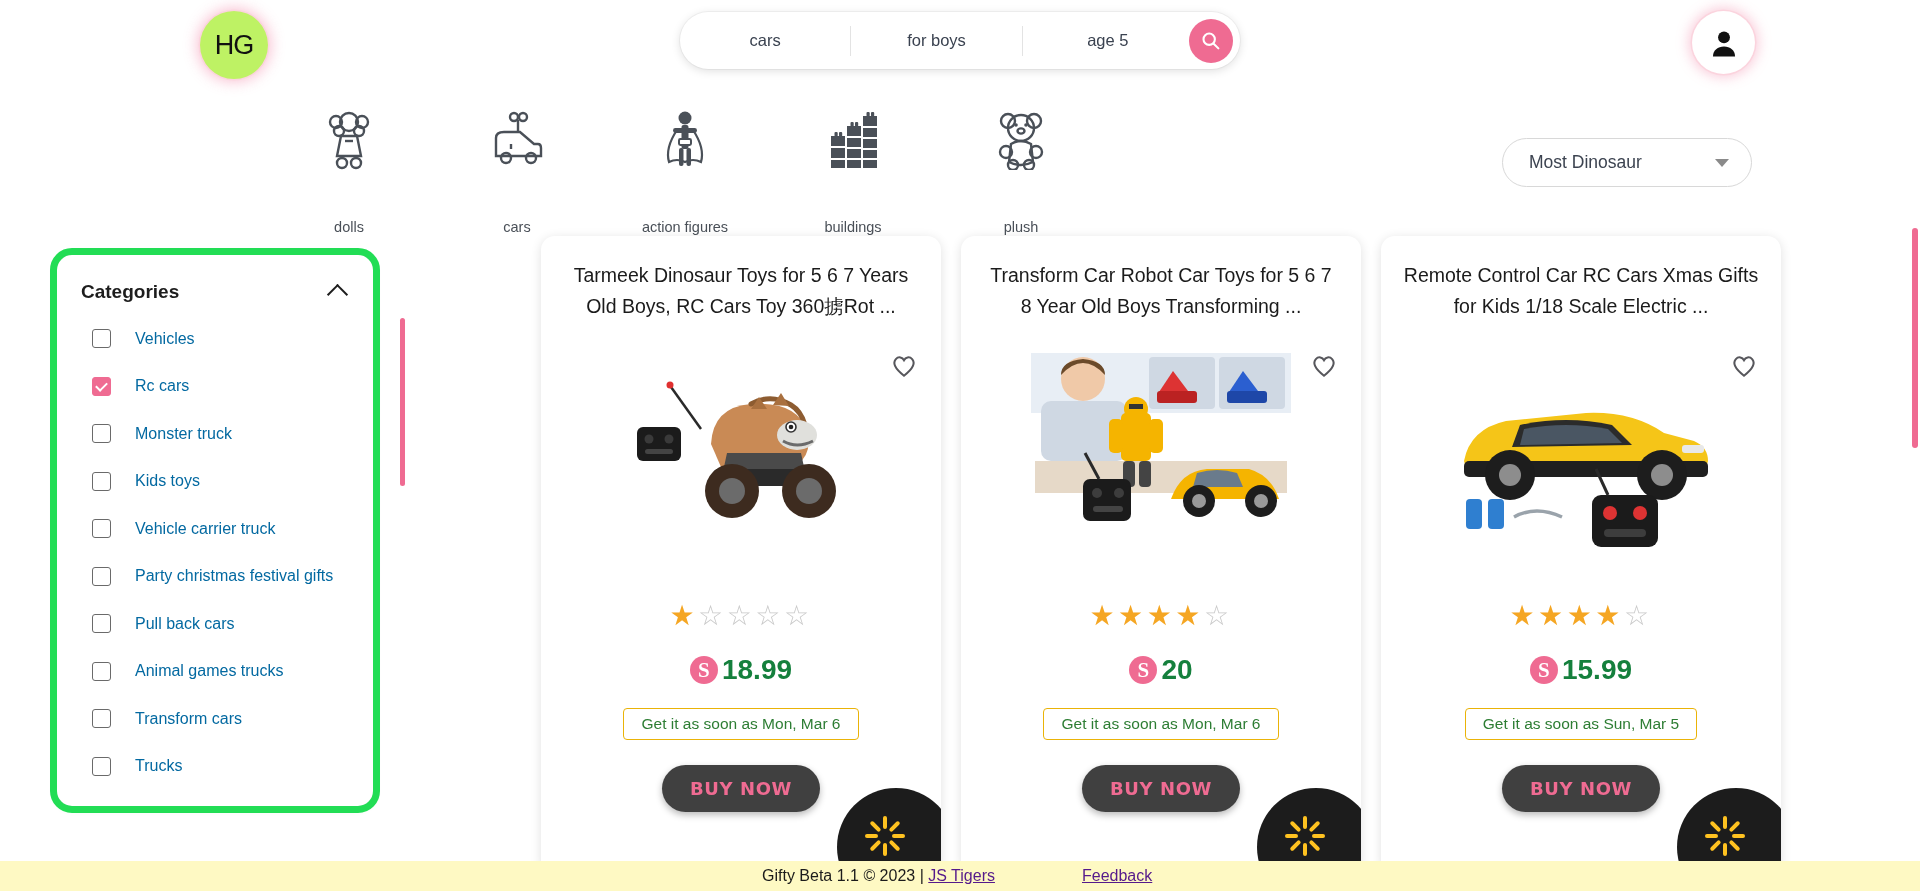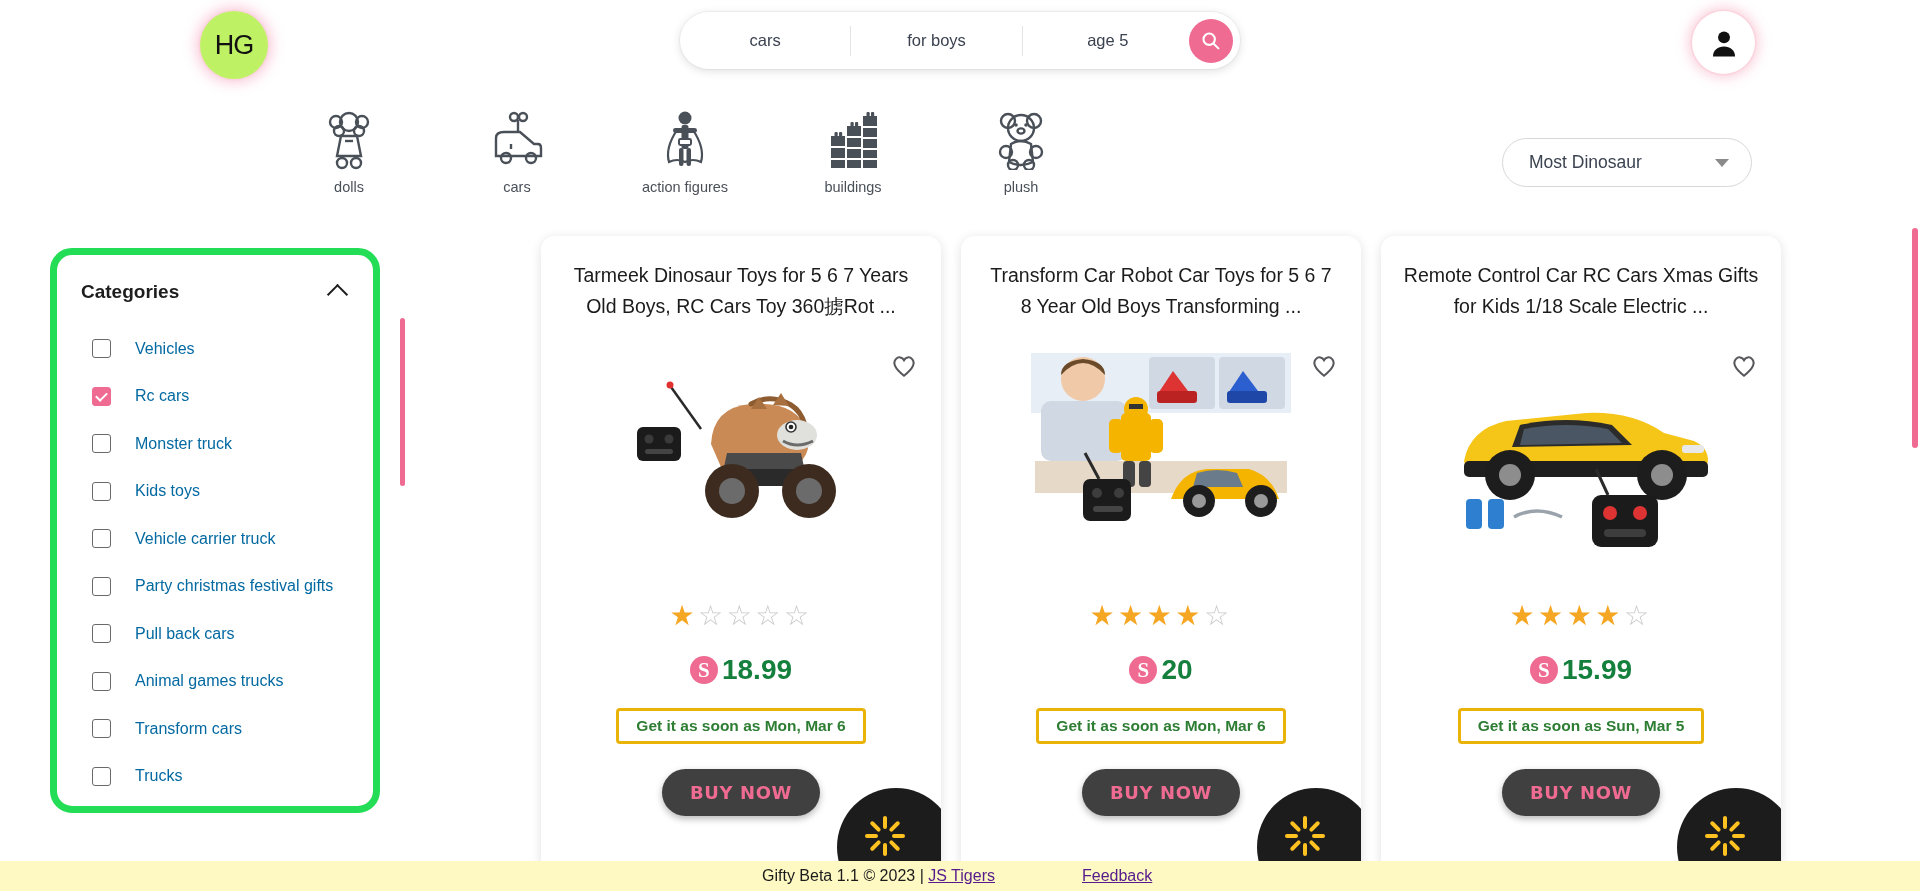--- a/index.html
+++ b/index.html
@@ -64,20 +64,21 @@
 
   
   .cat-row {
     position: absolute; top: 108px; left: 265px;
     display: flex; gap: 0;
   }
   .cat-item {
     width: 168px;
     display: flex; flex-direction: column; align-items: center;
     cursor: pointer;
+    gap: 40px;
   }
   .cat-ico { height: 62px; display:flex; align-items:flex-end; justify-content:center; }
   .cat-label {
     margin-top: 9px; font-size: 14.5px; color: #4a5058;
   }
 
   .sort-select {
     position: absolute; top: 138px; right: 168px;
     width: 250px; height: 49px;
     border: 1px solid #d8d8d8; border-radius: 26px;
@@ -97,21 +98,21 @@
   }
   .sidebar {
     position: absolute; left: 57px; top: 255px;
     width: 316px; height: 551px;
     background: #fff; border-radius: 16px;
     box-shadow: 0 2px 10px rgba(0,0,0,.10);
     padding: 26px 24px 0 24px;
   }
   .sb-head {
     display:flex; align-items:center; justify-content:space-between;
-    margin-bottom: 22px; cursor: pointer;
+    margin-bottom: 12px; cursor: pointer;
   }
   .sb-title { font-size: 19px; font-weight: 700; color:#1d1d1d; }
   .chev-up {
     width: 15px; height: 15px;
     border-left: 2.6px solid #1d1d1d; border-top: 2.6px solid #1d1d1d;
     transform: rotate(45deg); margin-right: 4px; margin-top: 4px;
   }
   .cb-row {
     display:flex; align-items:center; height: 47.5px; cursor:pointer;
     padding-left: 11px;
@@ -172,22 +173,22 @@
     margin-top: 24px; display:flex; align-items:center; justify-content:center; gap: 4px;
   }
   .coin {
     width: 28px; height: 28px; border-radius:50%; background:#ef6b92;
     display:flex;align-items:center;justify-content:center;
     color:#fff; font-size: 21px; font-weight: 700; font-family:"Liberation Serif", serif;
   }
   .price { font-size: 28px; font-weight: 600; color:#15803d; }
   .delivery {
     margin: 22px auto 0 auto; width: fit-content;
-    border: 3px solid #eab308; border-radius: 4px;
-    padding: 6px 17px; font-size: 15.5px; color:#2d7d33;font-weight:bold;
+    border: 1px solid #eab308; border-radius: 4px;
+    padding: 6px 17px; font-size: 15.5px; color:#2d7d33;
   }
   .buy {
     margin: 25px auto 0 auto; display:block;
     background:#404040; color:#ef6b92;
     font-size: 18px; font-weight: 800; letter-spacing: .6px;
     font-family: "DejaVu Sans", sans-serif;
     border:none; border-radius: 24px; padding: 13px 28px;
     cursor:pointer; box-shadow: 0 3px 7px rgba(0,0,0,.28);
   }
   .retailer-badge {

